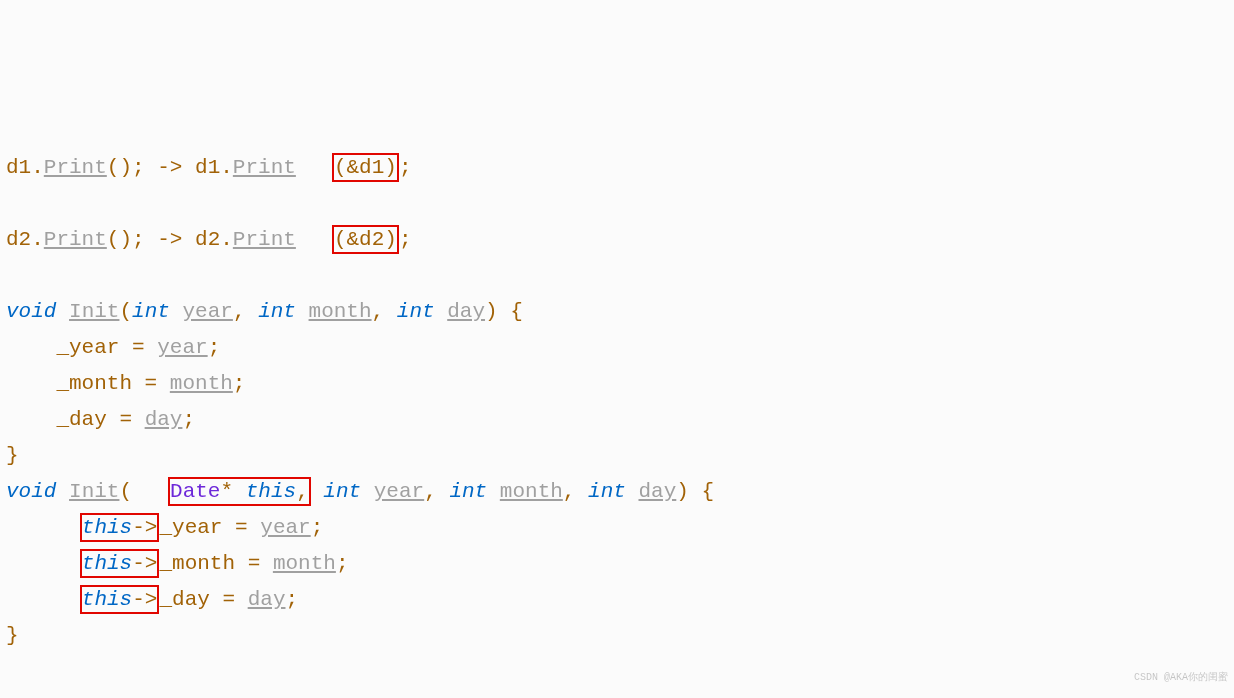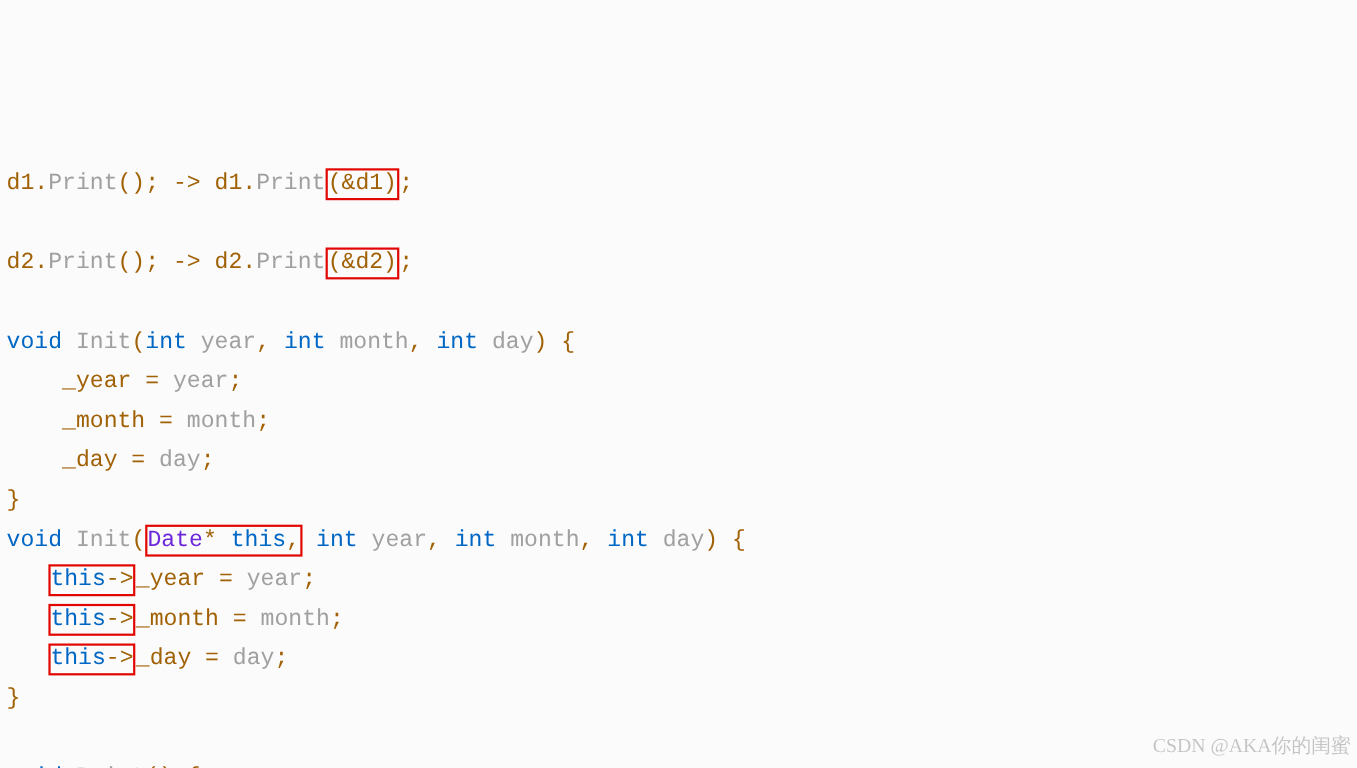--- a/index.html
+++ b/index.html
@@ -7,36 +7,37 @@
     padding: 6px;
     background: #fbfbfb;
     font-family: "Courier New", Consolas, monospace;
     font-size: 21px;
     line-height: 36px;
     color: #333;
     white-space: pre;
     overflow: hidden;
   }
   .tok-plain { color: #a16207; }
-  .tok-ident { color: #a0a0a0; }
-  .tok-kw    { color: #0067c5; }
+  .tok-ident { color: #a0a0a0; text-decoration: underline; }
+  .tok-kw    { color: #0067c5; font-style: italic; }
   .tok-type  { color: #6d28d9; }
   .redbox {
     border: 2px solid #e10600;
     padding: 0 0;
     display: inline-block;
     line-height: 1.2;
+    margin-left: 36px;
   }
   .watermark {
     position: fixed;
     right: 6px;
     bottom: 2px;
-    font-size: 18px;
+    font-size: 10px;
     color: rgba(0,0,0,0.22);
-    font-family: Liberation Serif, serif;
+    font-family: Liberation Mono, monospace;
     white-space: nowrap;
   }
 </style>
 </head>
 <body>
 
 
 
 <div><span><span class="tok-plain">d1.</span><span class="tok-ident">Print</span><span class="tok-plain">(); -&gt; d1.</span><span class="tok-ident">Print</span><span class="redbox"><span class="tok-plain">(&amp;d1)</span></span><span class="tok-plain">;</span></span>
 

